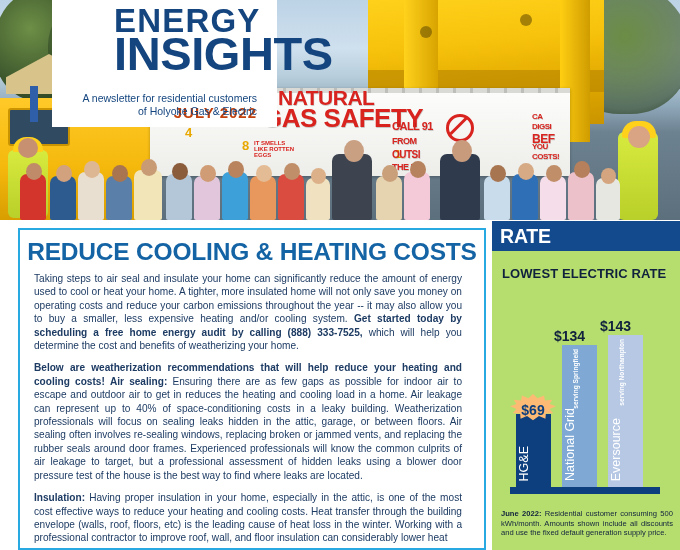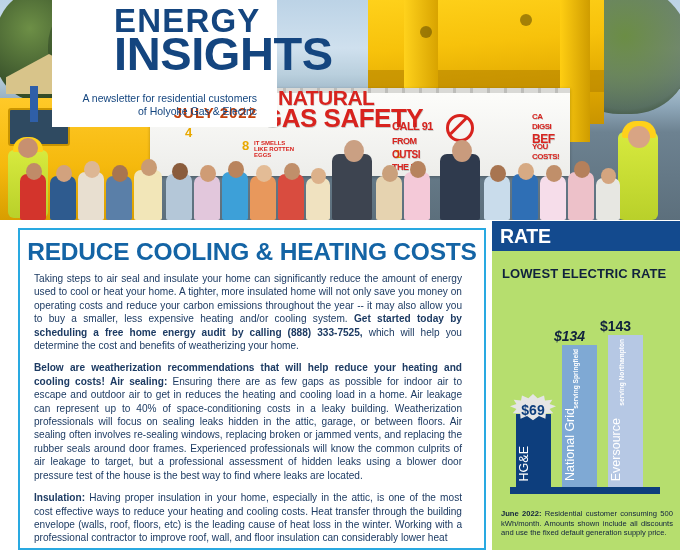--- a/index.html
+++ b/index.html
@@ -87,21 +87,21 @@
   .chart{position:absolute;left:0;top:38px;width:188px;height:213px;}
   .baseline{position:absolute;left:18px;bottom:8px;width:150px;height:7px;background:#0d3e7d;}
   .bar{position:absolute;bottom:15px;width:35px;}
   .bar .lbl{position:absolute;bottom:6px;left:0;width:35px;text-align:center;
     color:#fff;font-size:12.5px;font-weight:normal;white-space:nowrap;
     transform-origin:center;writing-mode:vertical-rl;transform:rotate(180deg);
     left:50%;margin-left:-17px;}
   .bar .sub{position:absolute;top:4px;left:50%;margin-left:-8px;color:#fff;font-size:6.6px;
     font-weight:bold;writing-mode:vertical-rl;transform:rotate(180deg);white-space:nowrap;}
   .val{position:absolute;font-size:14px;font-weight:bold;color:#10213d;white-space:nowrap;}
-  .burst{position:absolute;width:46px;height:32px;background:#e5e5e5;
+  .burst{position:absolute;width:46px;height:32px;background:#fdba74;
     clip-path:polygon(50% 0%,60% 13%,74% 5%,76% 20%,92% 18%,86% 31%,100% 38%,86% 47%,94% 60%,78% 61%,77% 77%,63% 69%,50% 82%,37% 69%,23% 77%,22% 61%,6% 60%,14% 47%,0% 38%,14% 31%,8% 18%,24% 20%,26% 5%,40% 13%);}
   .burst span{position:absolute;left:0;top:8px;width:46px;text-align:center;font-size:14px;font-weight:bold;color:#0d3e7d;}
   .foot{position:absolute;left:9px;top:258px;width:172px;color:#10213d;font-size:7.6px;
     line-height:9.6px;text-align:justify;}
   .foot b{font-weight:bold;}
 </style>
 </head>
 <body>
 
 <div class="page">
@@ -227,21 +227,21 @@
     <div class="bar" style="left: 24px; height: 73px; background: rgb(13, 62, 125);">
           <div class="lbl">HG&amp;E</div>
         </div>
         <div class="burst" style="left: 18px; bottom: 76px;">
           <span>$69</span>
         </div>
         <div class="bar" style="left: 70px; height: 142px; background: rgb(127, 169, 212);">
           <div class="lbl">National Grid</div>
           <div class="sub">serving Springfield</div>
         </div>
-        <div class="val" style="left: 62px; bottom: 158px; font-style: italic;">$134</div>
+        <div class="val" style="left: 62px; bottom: 158px;">$134</div>
         <div class="bar" style="left: 116px; height: 152px; background: rgb(182, 200, 228);">
           <div class="lbl">Eversource</div>
           <div class="sub">serving Northampton</div>
         </div>
         <div class="val" style="left: 108px; bottom: 168px;">$143</div>
       </div>
     <div class="foot">
       <b>June 2022:</b><span>  Residential customer consuming 500 kWh/month. Amounts shown include all discounts and use the fixed default generation supply price.</span>
     </div>
   </div>

